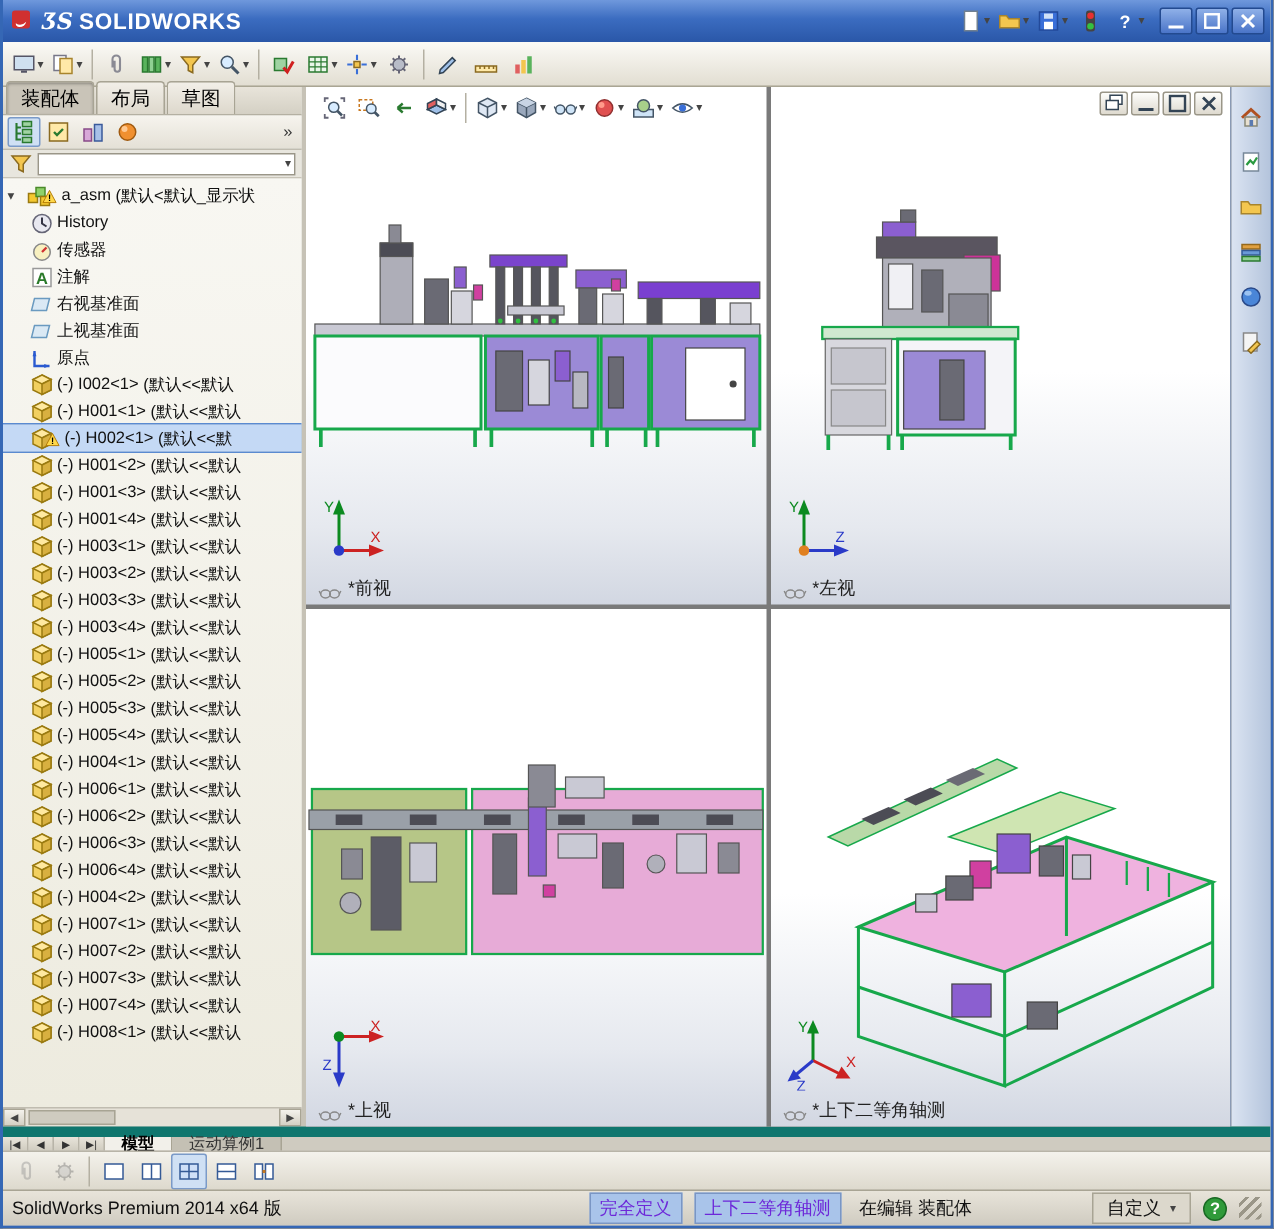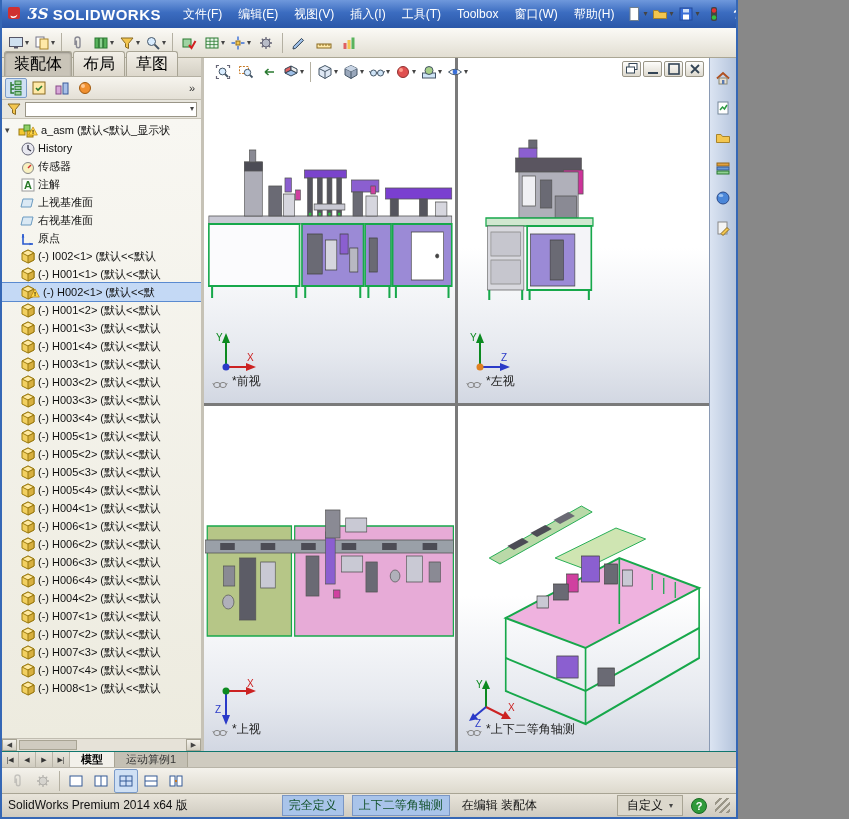--- a/index.html
+++ b/index.html
@@ -1,18 +1,18 @@
 <!DOCTYPE html>
 <html><head>
 <meta charset="utf-8">
 <style>
 *{box-sizing:border-box;margin:0;padding:0}
 body{width:849px;height:819px;overflow:hidden;font-family:"Liberation Sans",sans-serif;font-size:12px;background:#888}
 button{font-family:inherit;cursor:default}
-.window{width:738px;height:819px;display:flex;flex-direction:column;border-left:2px solid #3567b5;border-right:2px solid #3567b5;border-bottom:2px solid #3567b5;background:#d6d2c8;overflow:hidden}
+.window{width:849px;height:819px;display:flex;flex-direction:column;border-left:2px solid #3567b5;border-right:2px solid #3567b5;border-bottom:2px solid #3567b5;background:#d6d2c8;overflow:hidden}
 
 .titlebar{height:28px;flex:0 0 28px;background:linear-gradient(#6f98dc,#3b6cc0 45%,#2a57a8);display:flex;align-items:center;padding:0 4px;color:#fff;gap:2px}
 .app-icon{width:18px;height:18px;flex:0 0 18px}
 .logo-mark{font-family:"DejaVu Serif",serif;font-style:italic;font-weight:bold;font-size:15px;margin:0 2px}
 .logo-text{font-weight:bold;font-size:15px;letter-spacing:.5px;margin-right:12px;white-space:nowrap}
 .menubar{display:flex;align-items:center;height:100%}
 .menu-item{padding:3px 8px;font-size:12px;white-space:nowrap}
 .tb-quick{display:flex;align-items:center;margin-left:auto;gap:1px}
 .tb-quick .icon-btn{background:transparent;border-color:transparent}
 .win-controls{display:flex;gap:2px;margin-left:6px}
@@ -21,21 +21,21 @@
 .toolbar{height:30px;flex:0 0 30px;background:linear-gradient(#fbfaf6,#e2ded2);border-bottom:1px solid #aaa694;display:flex;align-items:center;padding:0 4px;gap:1px}
 .icon-btn{height:24px;min-width:24px;display:inline-flex;align-items:center;justify-content:center;background:transparent;border:1px solid transparent;border-radius:2px;padding:1px}
 .icon-btn.disabled{opacity:.4;filter:grayscale(1)}
 .icon-btn.active{background:#cfe0f4;border-color:#7a9ac8}
 .caret{font-size:8px;line-height:1;color:#444;margin-left:1px}
 .tb-sep{width:1px;height:20px;background:#b4b0a2;margin:0 3px;display:inline-block}
 
 .main{flex:1;display:flex;min-height:0}
 .left-panel{width:202px;flex:0 0 202px;display:flex;flex-direction:column;background:#eef0ea;border-right:3px solid #c6c2b6;min-height:0}
 .cmd-tabs{height:19px;flex:0 0 19px;display:flex;align-items:flex-end;background:linear-gradient(#e8e4da,#d4d0c4);padding-left:2px;gap:1px;border-bottom:1px solid #b4b0a2}
-.cmd-tab{font-size:16px;padding:2px 9px 1px;background:linear-gradient(#f2efe8,#ddd8cc);border:1px solid #a8a494;border-bottom:none;border-radius:3px 3px 0 0;white-space:nowrap}
+.cmd-tab{font-size:13px;padding:2px 9px 1px;background:linear-gradient(#f2efe8,#ddd8cc);border:1px solid #a8a494;border-bottom:none;border-radius:3px 3px 0 0;white-space:nowrap}
 .cmd-tab.active{background:#c9c4b8;box-shadow:inset 0 1px 2px rgba(0,0,0,.3)}
 .fm-header{height:23px;flex:0 0 23px;display:flex;align-items:center;padding:1px 3px;background:linear-gradient(#f6f4ee,#e4e0d6);border-bottom:1px solid #c0bcb0;gap:1px}
 .fm-header .icon-btn{height:20px;min-width:22px}
 .fm-chevron{margin-left:auto;font-size:11px;color:#333;padding-right:3px}
 .fm-filter{height:19px;flex:0 0 19px;display:flex;align-items:center;gap:3px;padding:1px 4px;background:#e8e6de;border-bottom:1px solid #c8c4b8}
 .fm-filter .fi{width:16px;height:16px}
 .filter-box{flex:1;height:15px;background:#fff;border:1px solid #9a9688;display:flex;align-items:center;justify-content:flex-end;padding:0 2px}
 .tree{flex:1;overflow:hidden;background:linear-gradient(#f8f7f2,#edebdf);padding-top:2px;font-size:11px;min-height:0}
 .tree-row{height:18px;display:flex;align-items:center;gap:3px;padding-left:18px;white-space:nowrap}
 .tree-row.root{padding-left:3px}
@@ -47,66 +47,56 @@
 .tl,.ts{color:#111}
 .tree-row.selected{background:#c4d9f5;outline:1px solid #5a8ad0}
 .tree-hscroll{height:13px;flex:0 0 13px;background:#e6e2d8;border-top:1px solid #c0bcb0;display:flex;align-items:center}
 .scr-btn{width:15px;height:12px;background:linear-gradient(#f4f2ec,#d4d0c4);border:1px solid #a8a494;font-size:7px;display:flex;align-items:center;justify-content:center;color:#444}
 .scr-thumb{width:58px;height:10px;background:#cfcbc0;border:1px solid #a8a494;margin-left:2px}
 .scr-track{flex:1}
 
 .viewport-area{flex:1;position:relative;background:#7a7a7a;display:grid;grid-template-columns:1fr 1fr;grid-template-rows:1fr 1fr;gap:3px;min-width:0}
 .pane{position:relative;background:linear-gradient(#ffffff 55%,#e6e9ef 85%,#d2d7e2);overflow:hidden}
 .model{position:absolute;inset:0;width:100%;height:100%}
-.pane-label{position:absolute;left:8px;bottom:13px;display:flex;align-items:center;gap:4px;font-size:12px;color:#222}
+.pane-label{position:absolute;left:8px;bottom:2px;display:flex;align-items:center;gap:4px;font-size:12px;color:#222}
 .pane-label .gi{width:16px;height:12px}
 .triad{position:absolute;left:10px;bottom:24px}
 .hud{position:absolute;top:3px;left:8px;z-index:5;display:flex;align-items:center;gap:1px}
 .hud .icon-btn{height:22px;min-width:22px}
 .pane-ctrls{position:absolute;top:3px;right:5px;z-index:5;display:flex;gap:2px}
 .pane-ctrls .icon-btn{width:19px;height:16px;min-width:19px;background:linear-gradient(#fdfdfb,#dedacf);border:1px solid #9a9688;padding:0}
 
 .task-pane{width:27px;flex:0 0 27px;background:linear-gradient(to right,#dbe4f2,#b4c4dc);border-left:1px solid #8a9ab4;display:flex;flex-direction:column;align-items:center;padding-top:8px;gap:7px}
 .task-pane .icon-btn{width:23px;height:23px;min-width:23px}
 
-.doc-tabs{height:16px;flex:0 0 16px;background:#cfcbc0;display:flex;align-items:stretch;border-top:1px solid #0f766e;font-size:11px}
+.doc-tabs{height:16px;flex:0 0 16px;background:#cfcbc0;display:flex;align-items:stretch;border-top:7px solid #0f766e;font-size:11px}
 .nav-btn{width:17px;display:flex;align-items:center;justify-content:center;font-size:7px;color:#333;background:linear-gradient(#e8e4da,#d0ccc0);border-right:1px solid #b8b4a8}
 .doc-tab{padding:0 11px;display:flex;align-items:center;background:#c4c0b4;border-right:1px solid #a8a494;color:#333;white-space:nowrap}
 .doc-tab.active{background:#f2f0ea;font-weight:bold;color:#000}
 .bottom-toolbar{height:26px;flex:0 0 26px;background:linear-gradient(#f4f2ec,#ddd9cd);border-top:1px solid #b8b4a8;display:flex;align-items:center;padding:0 4px;gap:1px}
 .statusbar{height:24px;flex:0 0 24px;background:linear-gradient(#e8e4da,#cfcbc0);border-top:1px solid #a8a494;display:flex;align-items:center;padding:0 6px;gap:8px;font-size:12px;color:#111}
 .sb-spacer{flex:1}
-.sb-chip{background:#a9c4ea;border:1px solid #7a96c4;padding:1px 6px;color:#14532d;white-space:nowrap}
+.sb-chip{background:#a9c4ea;border:1px solid #7a96c4;padding:1px 6px;color:#6d28d9;white-space:nowrap}
 .sb-text{padding:1px 4px;white-space:nowrap}
 .sb-custom{display:flex;align-items:center;gap:5px;background:#dcd8cc;border:1px solid #a8a494;padding:1px 9px;white-space:nowrap}
 .sb-help{width:16px;height:16px;border-radius:50%;background:#2f9a3a;color:#fff;display:flex;align-items:center;justify-content:center;font-size:11px;font-weight:bold;border:1px solid #1a6a24}
 .sb-grip{width:15px;height:15px;background:repeating-linear-gradient(135deg,transparent 0 3px,#9a9688 3px 5px)}
 </style>
 </head>
 <body>
 
 <div class="window">
 
   <div class="titlebar">
     <span class="app-icon"><svg viewBox="0 0 16 16" width="16" height="16">
           <rect x="2" y="2" width="12" height="12" rx="2" fill="#d03030"></rect>
           <path d="M4.5 10.5 q3.5 2.5 7-1 q-1 3.5-4.5 3.5 q-2.5 0-2.5-2.5z" fill="#fff"></path>
         </svg></span>
     <span class="logo-mark">ƷS</span>
     <span class="logo-text">SOLIDWORKS</span>
-    <nav class="menubar">
-        <span class="menu-item">文件(F)</span>
-        <span class="menu-item">编辑(E)</span>
-        <span class="menu-item">视图(V)</span>
-        <span class="menu-item">插入(I)</span>
-        <span class="menu-item">工具(T)</span>
-        <span class="menu-item">Toolbox</span>
-        <span class="menu-item">窗口(W)</span>
-        <span class="menu-item">帮助(H)</span>
-      </nav>
     <div class="tb-quick">
         <button type="button" class="icon-btn">
           <svg viewBox="0 0 16 16" width="16" height="16">
             <rect x="4" y="1.5" width="8.5" height="13" fill="#fff" stroke="#708090"></rect>
           </svg>
           <span class="caret">▾</span>
         </button>
         <button type="button" class="icon-btn">
           <svg viewBox="0 0 16 16" width="16" height="16">
             <path d="M1.5 12.5 V4.5 H6 L7.5 6.5 H14.5 V12.5 Z" fill="#f3c64f" stroke="#a8842c"></path>
@@ -336,29 +326,29 @@
               </svg>
             </span>
             <span class="tl">注解</span>
           </div>
           <div class="tree-row">
             <span class="ti">
               <svg viewBox="0 0 16 16" width="16" height="16">
                 <polygon points="3,4 13,4 11,12 1,12" fill="#cfe4f7" fill-opacity="0.7" stroke="#6a9ac0"></polygon>
               </svg>
             </span>
+            <span class="tl">右视基准面</span>
+          </div>
+          <div class="tree-row">
+            <span class="ti">
+              <svg viewBox="0 0 16 16" width="16" height="16">
+                <polygon points="3,4 13,4 11,12 1,12" fill="#cfe4f7" fill-opacity="0.7" stroke="#6a9ac0"></polygon>
+              </svg>
+            </span>
             <span class="tl">上视基准面</span>
-          </div>
-          <div class="tree-row">
-            <span class="ti">
-              <svg viewBox="0 0 16 16" width="16" height="16">
-                <polygon points="3,4 13,4 11,12 1,12" fill="#cfe4f7" fill-opacity="0.7" stroke="#6a9ac0"></polygon>
-              </svg>
-            </span>
-            <span class="tl">右视基准面</span>
           </div>
           <div class="tree-row">
             <span class="ti">
               <svg viewBox="0 0 16 16" width="16" height="16">
                 <path d="M3 3 V13 H13" fill="none" stroke="#2a5ad0" stroke-width="1.6"></path>
                 <path d="M13 13 l-3.5-1.3 v2.6 z" fill="#2a5ad0"></path>
                 <path d="M3 3 l-1.3 3.5 h2.6 z" fill="#2a5ad0"></path>
               </svg>
             </span>
             <span class="tl">原点</span>

